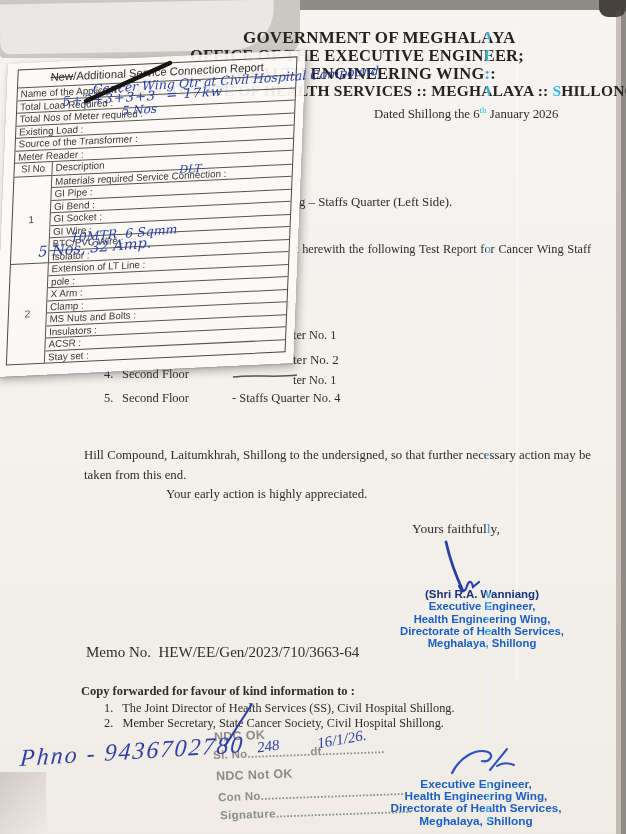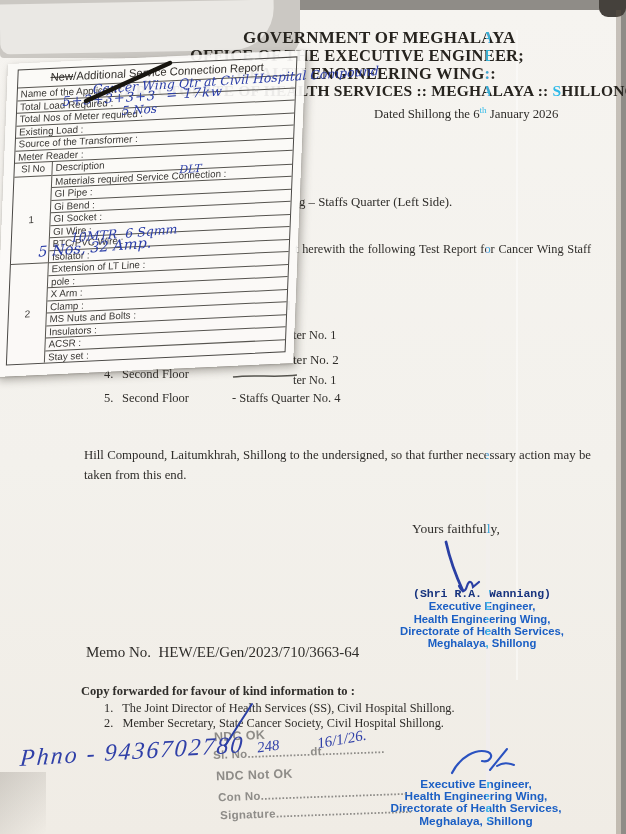--- a/index.html
+++ b/index.html
@@ -22,21 +22,21 @@
   
   .lh{font-weight:bold;color:#27241f;letter-spacing:.2px;white-space:pre;z-index:10;}
   .serif{color:#2f2d2a;white-space:pre;z-index:10;}
   .jl{text-align:justify;text-align-last:justify;white-space:normal;}
   .sup{vertical-align:super;font-size:70%;}
   .cyan{color:#2fb9e8;}
   .pline{left:84px;width:507px;font-size:12.8px;line-height:16px;color:#2f2d2a;z-index:10;
          text-align:justify;text-align-last:justify;}
   .bold{font-weight:bold;}
   .bluecol{font-family:"Liberation Sans",sans-serif;font-weight:bold;color:#1b5fc4;text-align:center;z-index:10;}
-  .navy{color:#17337e;font-family:Liberation Mono, monospace;}
+  .navy{color:#17337e;}
   .stamp{font-family:"Liberation Sans",sans-serif;font-weight:bold;color:#8e8c88;letter-spacing:.3px;
          white-space:pre;z-index:12;}
   .hwpage{font-style:italic;color:#3040a8;white-space:pre;z-index:14;}
 
   
   .streak{left:486px;top:22px;width:4px;height:800px;background:#3fc6ee;mix-blend-mode:lighten;
           opacity:.85;z-index:30;}
   .streak2{left:580px;top:100px;width:4px;height:26px;background:#3fc6ee;mix-blend-mode:lighten;opacity:.8;z-index:30;}
 
   
@@ -87,20 +87,21 @@
   <div class="abs serif" style="left:293px;top:352px;font-size:13px;">ter No. 2</div>
   <div class="abs serif" style="left:293px;top:373px;font-size:12.3px;">ter No. 1</div>
   <div class="abs serif" style="left:104px;top:367px;font-size:12.5px;">4.</div>
   <div class="abs serif" style="left:122px;top:367px;font-size:12.5px;">Second Floor</div>
   <div class="abs serif" style="left:104px;top:391px;font-size:12.5px;">5.</div>
   <div class="abs serif" style="left:122px;top:391px;font-size:12.5px;">Second Floor</div>
   <div class="abs serif" style="left:232px;top:391px;font-size:12.5px;">- Staffs Quarter No. 4</div>
 
   <div class="abs pline" style="top:467px;text-align-last:left;">taken from this end.</div>
   <div class="abs pline" style="top:447px;">Hill Compound, Laitumkhrah, Shillong to the undersigned, so that further necessary action may be</div>
+  <div class="abs serif" style="left:166px;top:487px;font-size:12.8px;">Your early action is highly appreciated.</div>
   <div class="abs serif" style="left:412px;top:521px;font-size:13.5px;">Yours faithfully,</div>
 
   <div class="abs" style="left:396px;top:588px;width:172px;z-index:10;">
     <div class="bluecol navy" style="font-size:11.5px;line-height:12.4px;">(Shri R.A. Wanniang)</div>
     <div class="bluecol" style="font-size:11.3px;line-height:12.2px;">Executive Engineer,</div>
     <div class="bluecol" style="font-size:11.3px;line-height:12.2px;">Health Engineering Wing,</div>
     <div class="bluecol" style="font-size:11.3px;line-height:12.2px;">Directorate of Health Services,</div>
     <div class="bluecol" style="font-size:11.3px;line-height:12.2px;">Meghalaya, Shillong</div>
   </div>
 

